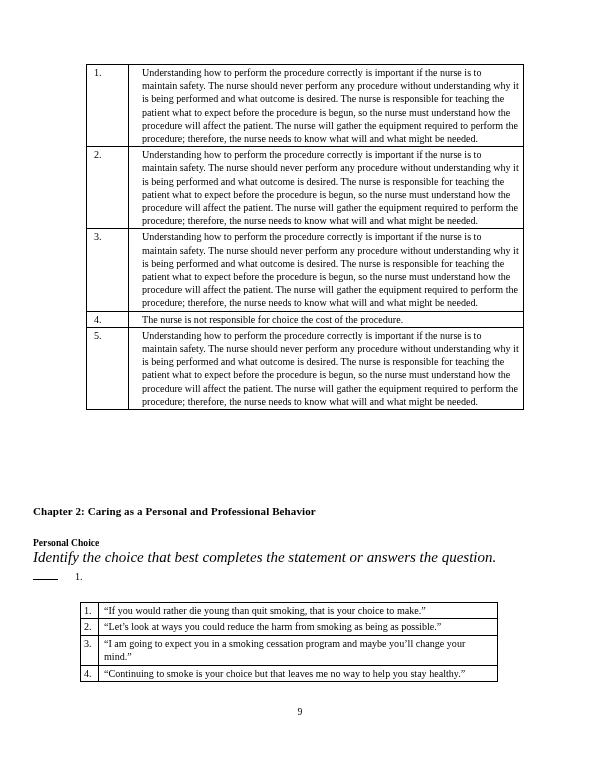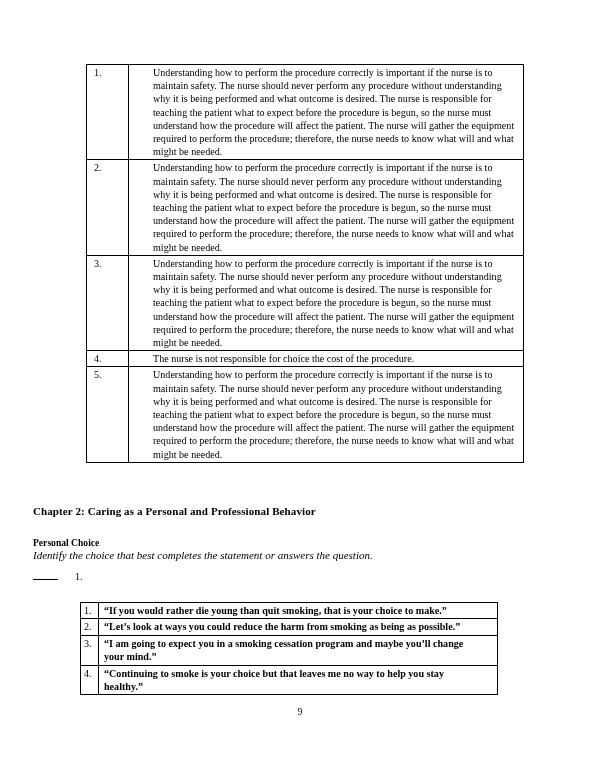--- a/index.html
+++ b/index.html
@@ -47,21 +47,21 @@
   
   #rationale-table {
     position: absolute;
     left: 86px;
     top: 64px;
     width: 437px;
   }
   #rationale-table col.c-num { width: 42px; }
   #rationale-table col.c-body { width: 395px; }
   #rationale-table td.body-cell {
-    padding-left: 24px;
+    padding-left: 13px;
     padding-right: 4px;
   }
 
   
   #choices-table {
     position: absolute;
     left: 80px;
     top: 602px;
     width: 417px;
     font-size: 10.1px;
@@ -69,21 +69,20 @@
   }
   #choices-table col.c-num { width: 18px; }
   #choices-table col.c-body { width: 399px; }
   #choices-table td.num-cell {
     padding-left: 3px;
     padding-right: 1px;
   }
   #choices-table td.body-cell {
     padding-left: 5px;
     padding-right: 12px;
-    font-weight: bold;
   }
 
   
   .chapter-heading {
     position: absolute;
     left: 33px;
     top: 505px;
     font-size: 11px;
     font-weight: bold;
     letter-spacing: 0.1px;
@@ -94,21 +93,21 @@
     left: 33px;
     top: 537px;
     font-size: 9.6px;
     font-weight: bold;
   }
 
   .section-instruction {
     position: absolute;
     left: 33px;
     top: 549px;
-    font-size: 11px;
+    font-size: 15px;
     font-style: italic;
   }
 
   
   .question-block {
     position: absolute;
     left: 33px;
     top: 570px;
     width: 470px;
     font-size: 10.1px;

